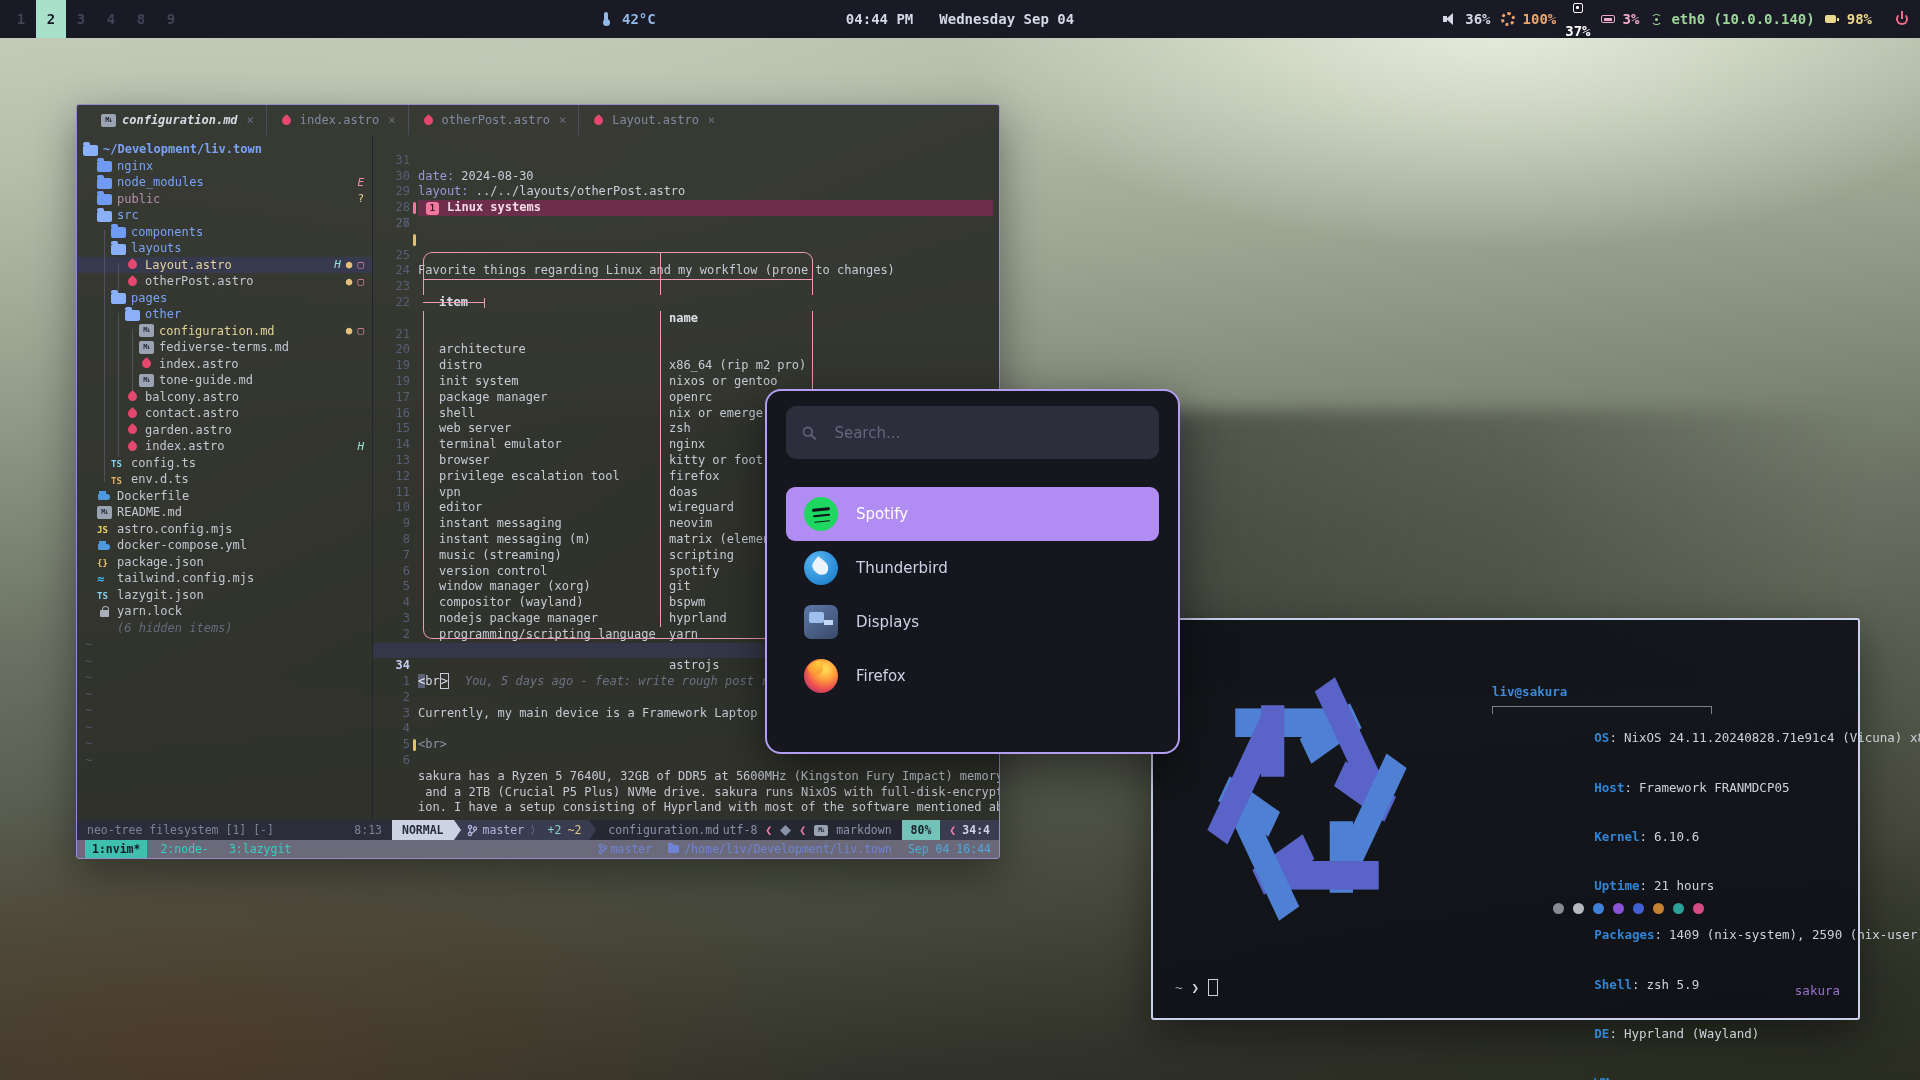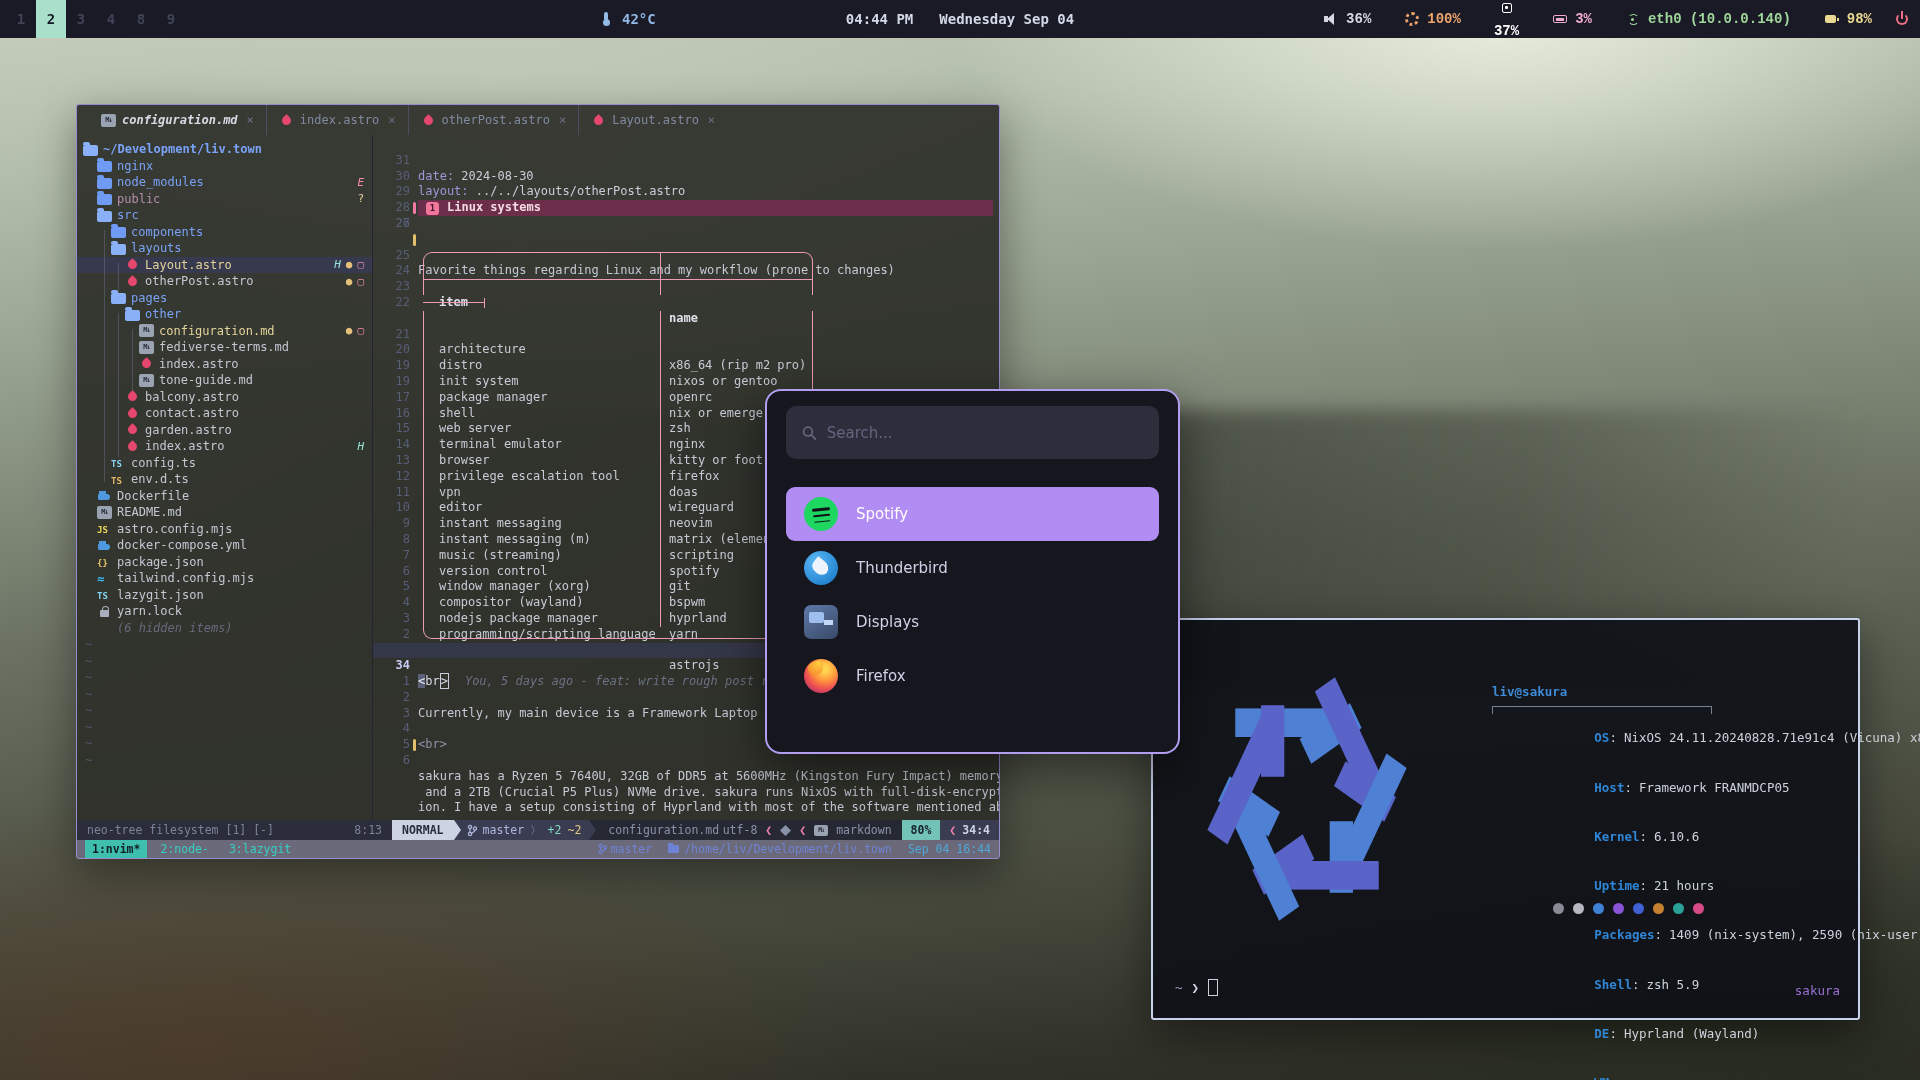--- a/index.html
+++ b/index.html
@@ -134,21 +134,21 @@
   .twin{padding:0 7px;color:#35d0c4;cursor:pointer;height:100%;display:flex;align-items:center;}
   .twin.active{background:#3fbfae;color:#132028;font-weight:700;}
   .tmux-right{margin-left:auto;display:flex;align-items:center;gap:16px;}
   .tbranch{color:#6f83d6;display:flex;align-items:center;gap:4px;}
   .tpath{color:#6f83d6;display:flex;align-items:center;gap:5px;}
   .ttime{color:#4fa8d8;}
   .minifolder{width:11px;height:8px;background:#6f83d6;border-radius:1px;position:relative;display:inline-block;}
   .minifolder::before{content:"";position:absolute;top:-2px;left:0;width:5px;height:2px;background:inherit;}
   
   .launcher{position:absolute;left:765px;top:389px;width:411px;height:361px;background:#16161f;border:2px solid #b29df0;border-radius:16px;box-shadow:0 16px 50px rgba(0,0,0,.5);overflow:hidden;z-index:30;font-family:"DejaVu Sans",sans-serif;}
-  .search{position:absolute;left:19px;right:19px;top:15px;height:53px;background:#2d2d3c;border-radius:10px;display:flex;align-items:center;gap:8px;padding:0 16px;box-sizing:border-box;}
+  .search{position:absolute;left:19px;right:19px;top:15px;height:53px;background:#2d2d3c;border-radius:10px;display:flex;align-items:center;gap:16px;padding:0 16px;box-sizing:border-box;}
   .search input{background:none;border:none;outline:none;color:#cdd2e4;font-size:15px;font-family:inherit;width:100%;}
   .search input::placeholder{color:#62667e;}
   .litems{position:absolute;left:19px;right:19px;top:96px;}
   .litem{height:54px;display:flex;align-items:center;gap:18px;padding-left:18px;border-radius:9px;color:#ced2e6;font-size:15px;cursor:pointer;}
   .litem.selected{background:#b18cf2;color:#ffffff;font-weight:500;}
   .lic{width:34px;height:34px;border-radius:50%;position:relative;flex:none;}
   .i-spotify{background:#1ed760;}
   .i-spotify::before{content:"";position:absolute;left:8px;top:11px;width:18px;height:3px;background:#10121a;border-radius:2px;box-shadow:0 6px 0 -0.5px #10121a,0 12px 0 -1px #10121a;transform:rotate(-6deg);}
   .i-thunderbird{background:radial-gradient(circle at 35% 30%,#5bb8f5,#1173c4);}
   .i-thunderbird::before{content:"";position:absolute;left:8px;top:9px;width:17px;height:14px;background:#eef4fb;border-radius:0 70% 60% 60%;transform:rotate(38deg);}
@@ -198,21 +198,21 @@
       <span class="mico">
           <span class="mico i-thermometer" style="position:absolute;inset:0"></span>
         </span>
       <span>42°C</span>
     </div>
     <div class="clock">
       <span>04:44 PM</span>
       <span>Wednesday Sep 04</span>
     </div>
     <div class="mods">
-      <div style="display:flex;gap:33px;font-family:Liberation Mono, monospace;">
+      <div style="display:flex;gap:9px;">
 
       <div class="mod" style="color: rgb(212, 216, 228);">
             <span class="mico i-volume"></span>
             <span>36%</span>
           </div>
           <div class="mod" style="color: rgb(237, 165, 108);">
             <span class="mico i-gear"></span>
             <span>100%</span>
           </div>
           <div class="mod" style="color: #ffffff; flex-direction: column;">

